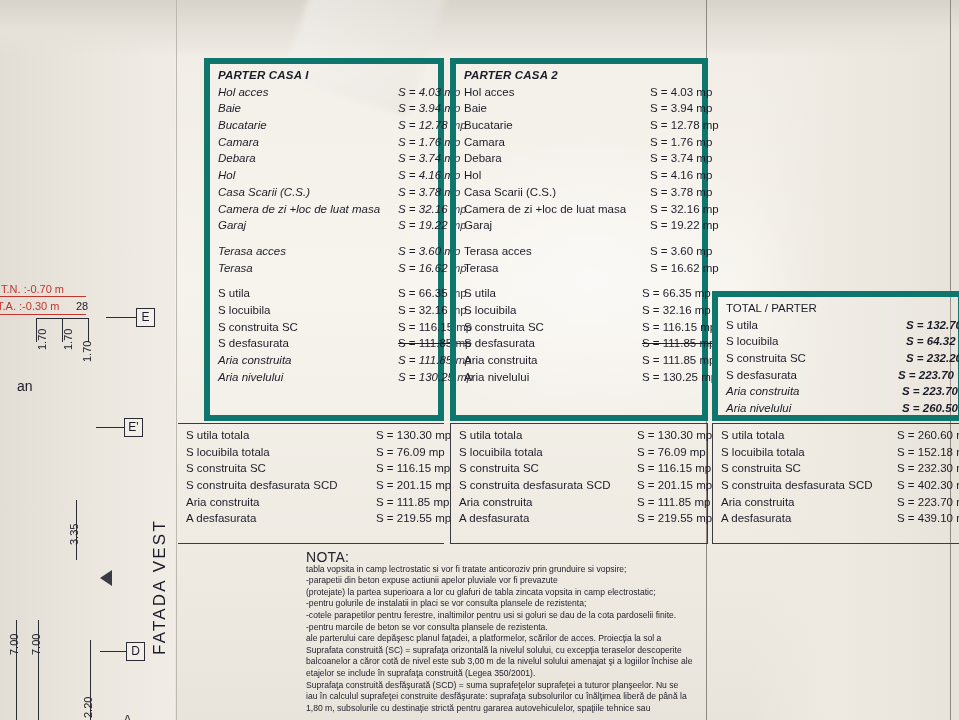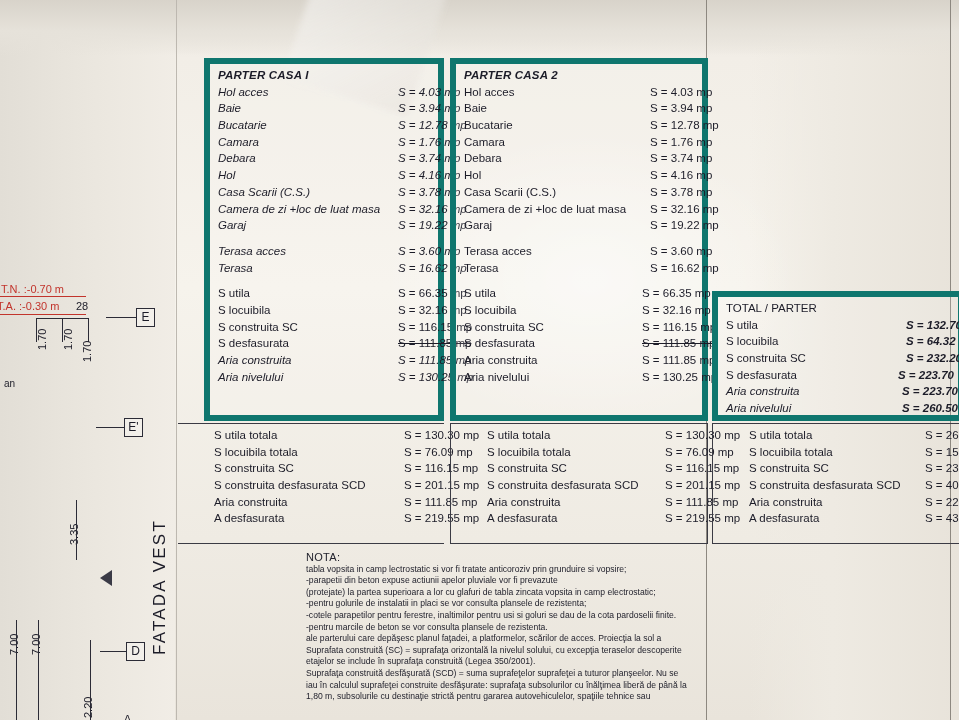--- a/index.html
+++ b/index.html
@@ -69,30 +69,29 @@
 
   
   .g1{ left:178px; top:423px; width:266px; height:121px; }
   .g2{ left:450px; top:423px; width:258px; height:121px; }
   .g3{ left:712px; top:423px; width:252px; height:121px; }
   .gbox{
     position:absolute;
     box-sizing:border-box;
     border-top:1px solid #3b3b44;
     border-bottom:1px solid #3b3b44;
-    padding-left:28px;
   }
   .gbox.withside{ border-left:1px solid #3b3b44; border-right:1px solid #3b3b44; }
 
   
   .notes{
     position:absolute; left:306px; top:552px; width:452px;
     font-size:8.6px; line-height:11.6px; color:#23232e;
   }
-  .notes .ntitle{ font-size:11px; letter-spacing:.3px; }
+  .notes .ntitle{ font-size:14px; letter-spacing:.3px; }
   .notes p{ margin:0; }
 
   
   .red{ color:#c2342c; font-size:11px; white-space:nowrap; position:absolute; }
   .redline{ position:absolute; background:#c2342c; }
   .dkline{ position:absolute; background:#2b2b36; }
   .vtxt{
     position:absolute; transform:rotate(-90deg); transform-origin:0 0;
     font-size:11px; color:#1c1c28; white-space:nowrap;
   }
@@ -133,21 +132,21 @@
 <div class="dkline" style="left:36px;top:318px;width:53px;height:1px;"></div>
 
 <div style="position:absolute;left:76px;top:300px;font-size:11px;color:#1c1c28;">28</div>
 <div class="vtxt" style="left:36px;top:350px;">1.70</div>
 <div class="vtxt" style="left:62px;top:350px;">1.70</div>
 <div class="vtxt" style="left:81px;top:362px;">1.70</div>
 <div class="vtxt" style="left:68px;top:545px;">3.35</div>
 <div class="vtxt" style="left:8px;top:655px;">7.00</div>
 <div class="vtxt" style="left:30px;top:655px;">7.00</div>
 <div class="vtxt" style="left:82px;top:718px;">2.20</div>
-<div style="position:absolute;left:4px;top:378px;font-size:10px;color:#1c1c28;text-align:center;">an</div>
+<div style="position:absolute;left:17px;top:378px;font-size:14px;color:#1c1c28;text-align:center;">an</div>
 
 <div class="dkline" style="left:16px;top:620px;width:1px;height:100px;"></div>
 <div class="dkline" style="left:38px;top:620px;width:1px;height:100px;"></div>
 <div class="dkline" style="left:90px;top:640px;width:1px;height:80px;"></div>
 <div class="dkline" style="left:76px;top:500px;width:1px;height:60px;"></div>
 
 <div class="axis-box" style="left:136px;top:308px;">E</div>
 <div class="axis-box" style="left:124px;top:418px;">E'</div>
 <div class="axis-box" style="left:126px;top:642px;">D</div>
 <div class="axis-box" style="left:118px;top:712px;border:none;background:none;">A</div>
@@ -446,17 +445,18 @@
 <div class="notes">
   <p class="ntitle">NOTA:</p>
   <p>tabla vopsita in camp lectrostatic si vor fi tratate anticoroziv prin grunduire si vopsire;</p>
   <p>-parapetii din beton expuse actiunii apelor pluviale vor fi prevazute</p>
   <p>(protejate) la partea superioara a lor cu glafuri de tabla zincata vopsita in camp electrostatic;</p>
   <p>-pentru golurile de instalatii in placi se vor consulta plansele de rezistenta;</p>
   <p>-cotele parapetilor pentru ferestre, inaltimilor pentru usi si goluri se dau de la cota pardoselii finite.</p>
   <p>-pentru marcile de beton  se vor consulta plansele de rezistenta.</p>
   <p>ale parterului care depăşesc planul faţadei, a platformelor, scărilor de acces. Proiecţia la sol a</p>
   <p>Suprafata construită (SC) = suprafaţa orizontală la nivelul solului, cu excepţia teraselor descoperite</p>
+  <p>balcoanelor a căror cotă de nivel este sub 3,00 m de la nivelul solului amenajat şi a logiilor închise ale</p>
   <p>etajelor se include în suprafaţa construită (Legea 350/2001).</p>
   <p>Suprafaţa construită desfăşurată (SCD) = suma suprafeţelor suprafeţei a tuturor planşeelor. Nu se</p>
   <p>iau în calculul suprafeţei construite desfăşurate: suprafaţa subsolurilor cu înălţimea liberă de până la</p>
   <p>1,80 m, subsolurile cu destinaţie strictă pentru gararea autovehiculelor, spaţiile tehnice sau</p>
 </div>
 
 </body></html>

